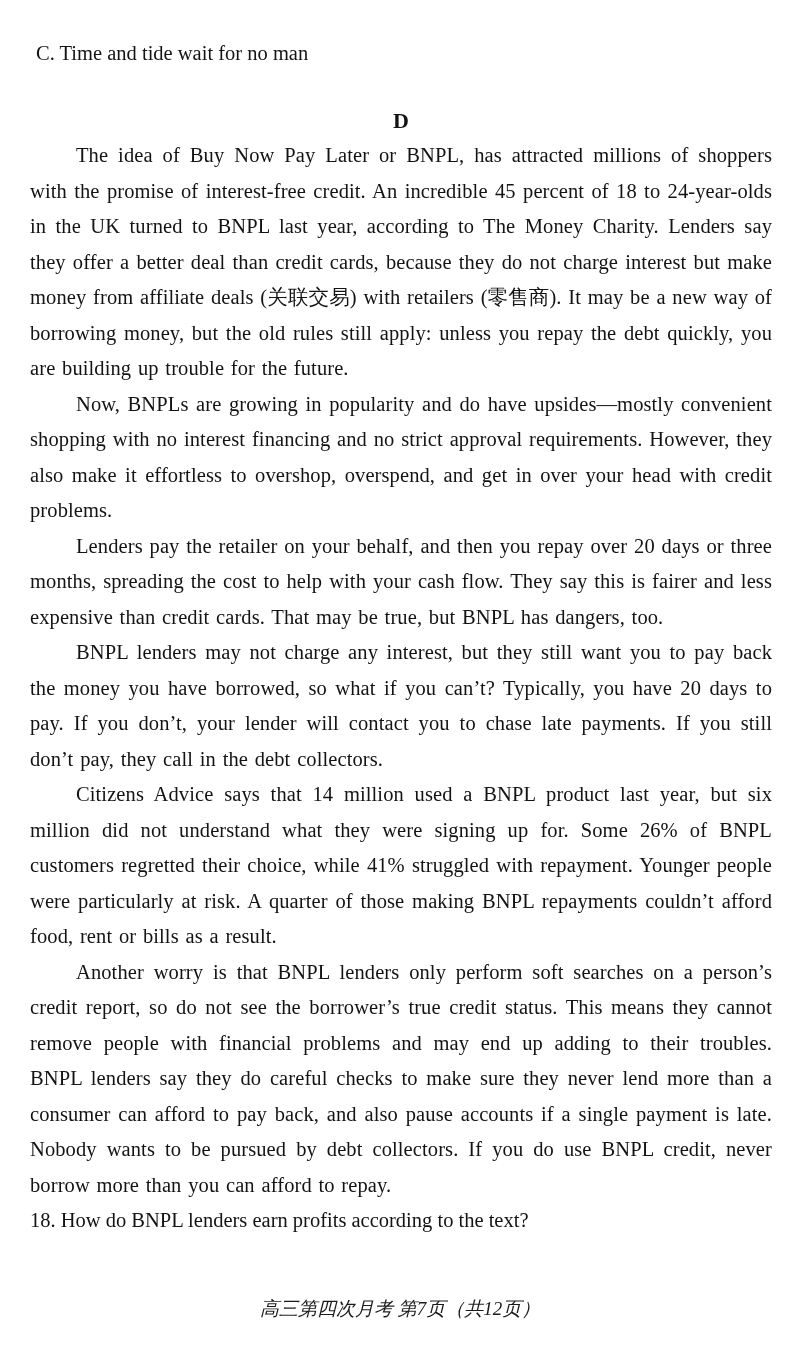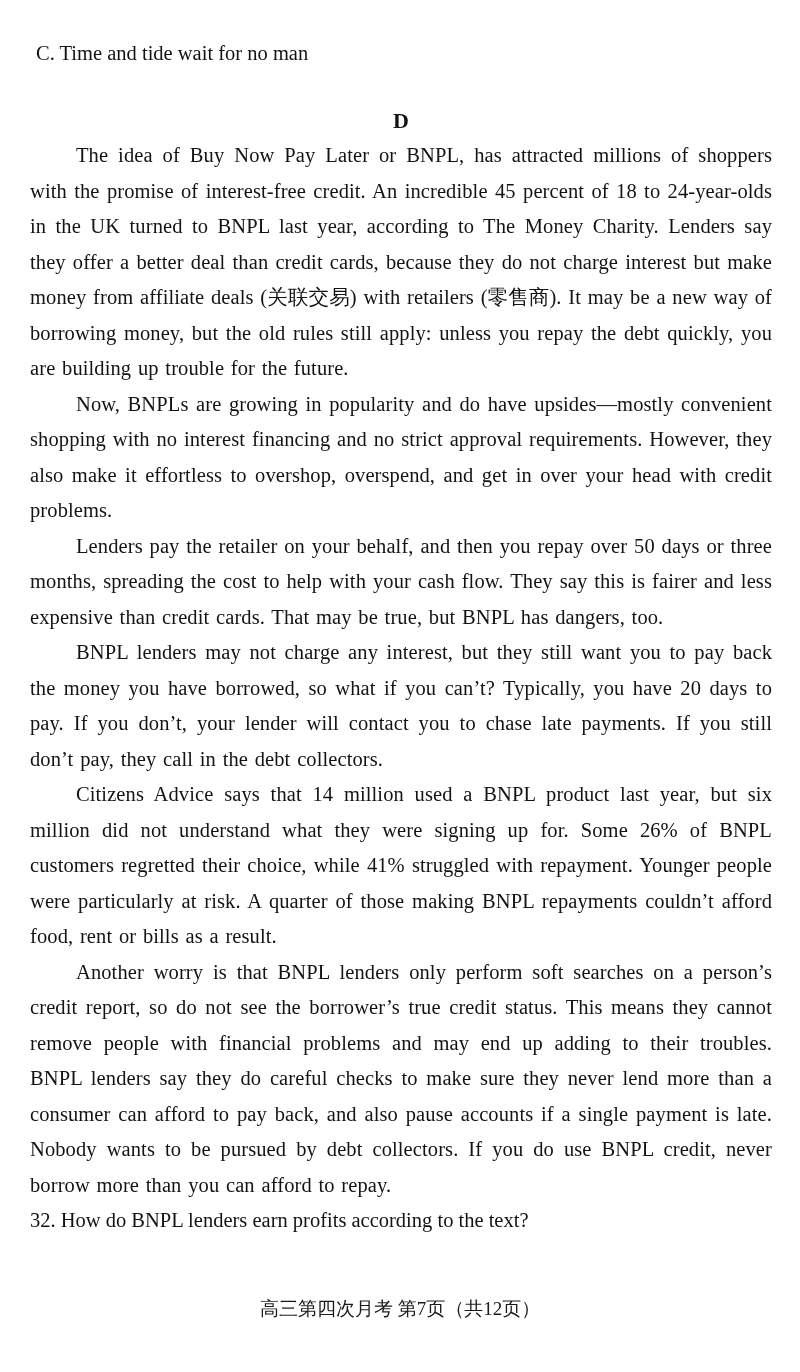--- a/index.html
+++ b/index.html
@@ -51,43 +51,44 @@
     text-indent: 0;
   }
   .footer {
     position: absolute;
     left: 0;
     right: 0;
     bottom: 46px;
     text-align: center;
     font-size: 19px;
     color: #1a1a1a;
+    font-style: italic;
   }
 </style>
 </head>
 <body>
 
 <div class="page">
 
   <div class="options-row">
     <span class="opt-c">C. Time and tide wait for no man</span>
   </div>
 
   <div class="section-label">D</div>
 
   <p class="para">The idea of Buy Now Pay Later or BNPL, has attracted millions of shoppers with the promise of interest-free credit. An incredible 45 percent of 18 to 24-year-olds in the UK turned to BNPL last year, according to The Money Charity. Lenders say they offer a better deal than credit cards, because they do not charge interest but make money from affiliate deals (关联交易) with retailers (零售商). It may be a new way of borrowing money, but the old rules still apply: unless you repay the debt quickly, you are building up trouble for the future.</p>
 
   <p class="para"><span>Now, BNPLs are growing in popularity and do have upsides—mostly convenient shopping with no interest financing and no strict approval requirements. However, they also make it effortless to overshop, overspend, and </span><span class="underline">get in over your head</span><span> with credit problems.</span></p>
 
-  <p class="para">Lenders pay the retailer on your behalf, and then you repay over 50 days or three months, spreading the cost to help with your cash flow. They say this is fairer and less expensive than credit cards. That may be true, but BNPL has dangers, too.</p>
+  <p class="para">Lenders pay the retailer on your behalf, and then you repay over 20 days or three months, spreading the cost to help with your cash flow. They say this is fairer and less expensive than credit cards. That may be true, but BNPL has dangers, too.</p>
 
   <p class="para">BNPL lenders may not charge any interest, but they still want you to pay back the money you have borrowed, so what if you can’t? Typically, you have 20 days to pay. If you don’t, your lender will contact you to chase late payments. If you still don’t pay, they call in the debt collectors.</p>
 
   <p class="para">Citizens Advice says that 14 million used a BNPL product last year, but six million did not understand what they were signing up for. Some 26% of BNPL customers regretted their choice, while 41% struggled with repayment. Younger people were particularly at risk. A quarter of those making BNPL repayments couldn’t afford food, rent or bills as a result.</p>
 
   <p class="para">Another worry is that BNPL lenders only perform soft searches on a person’s credit report, so do not see the borrower’s true credit status. This means they cannot remove people with financial problems and may end up adding to their troubles. BNPL lenders say they do careful checks to make sure they never lend more than a consumer can afford to pay back, and also pause accounts if a single payment is late. Nobody wants to be pursued by debt collectors. If you do use BNPL credit, never borrow more than you can afford to repay.</p>
 
-  <p class="question-line">32. How do BNPL lenders earn profits according to the text?</p>
+  <p class="question-line">18. How do BNPL lenders earn profits according to the text?</p>
 
 
   <div class="footer">高三第四次月考 第7页（共12页）</div>
 
 </div>
 
 </body></html>

